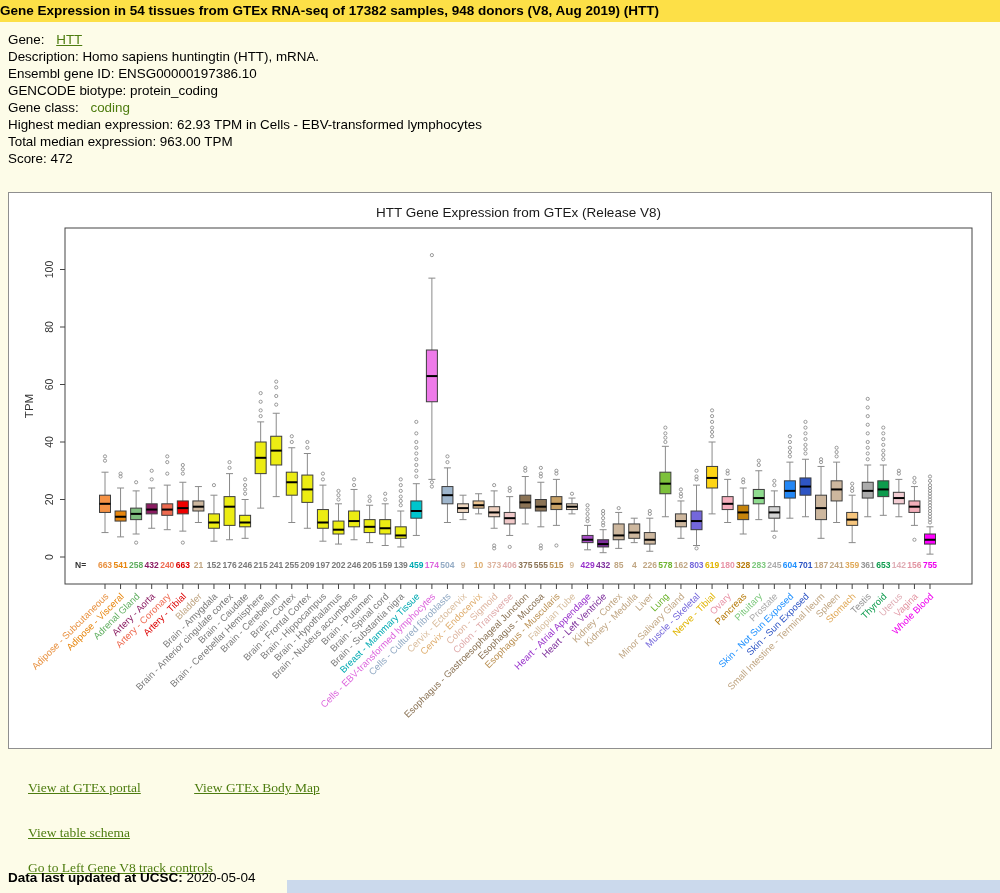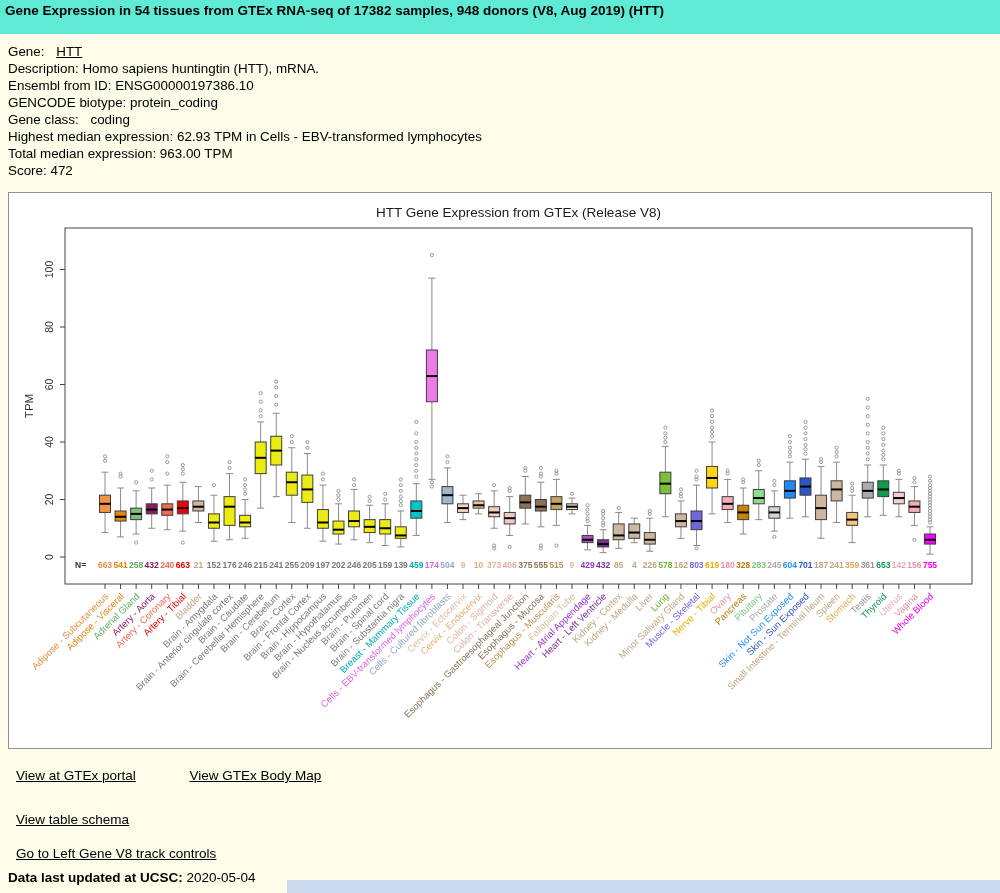--- a/index.html
+++ b/index.html
@@ -3,36 +3,36 @@
 <meta charset="utf-8">
 <style>
   html,body{margin:0;padding:0;}
   body{
     width:1000px;height:893px;position:relative;overflow:hidden;
     background:#fdfce8;
     font-family:"Liberation Sans", sans-serif;
     color:#000;
   }
   .header-bar{
-    height:34px;background:#5eead4;
+    height:22px;background:#fde047;
     font-size:13.5px;font-weight:bold;line-height:22px;
-    padding-left:5px;white-space:nowrap;
+    white-space:nowrap;
   }
   .info{margin:9px 0 0 8px;font-size:13.4px;line-height:17px;}
   .info .lbl{font-weight:normal;}
-  a{color:#000000;text-decoration:underline;cursor:pointer;padding-left:8px;}
+  a{color:#4d7c0f;text-decoration:underline;cursor:pointer;padding-left:8px;}
   a.nound{text-decoration:none;}
   .chart-panel{
     position:absolute;left:8px;top:192px;
     width:982px;height:555px;
     background:#ffffff;border:1px solid #8f8f8f;
   }
   .links{position:absolute;left:8px;top:768px;font-size:13.5px;}
   .links .row1 a{margin-right:42px;}
-  .links p{margin:0;}
+  .links p{margin:12px;font-family:Liberation Serif, serif;}
   .p-schema{margin-top:29px !important;}
   .p-controls{margin-top:19px !important;}
   .footer-line{
     position:absolute;left:8px;top:870px;font-size:13.5px;
   }
   .footer-line .lbl{font-weight:bold;}
   .next-section-bar{
     position:absolute;left:287px;top:880px;width:713px;height:13px;
     background:#cbd9ec;
   }
@@ -47,21 +47,21 @@
 <div class="info">
   <div>
     <span class="lbl">Gene:</span>
     <a>HTT</a>
   </div>
   <div>
     <span class="lbl">Description:</span>
     <span>Homo sapiens huntingtin (HTT), mRNA.</span>
   </div>
   <div>
-    <span class="lbl">Ensembl from ID:</span>
+    <span class="lbl">Ensembl gene ID:</span>
     <span>ENSG00000197386.10</span>
   </div>
   <div>
     <span class="lbl">GENCODE biotype:</span>
     <span>protein_coding</span>
   </div>
   <div>
     <span class="lbl">Gene class:</span>
     <a class="nound">coding</a>
   </div>

